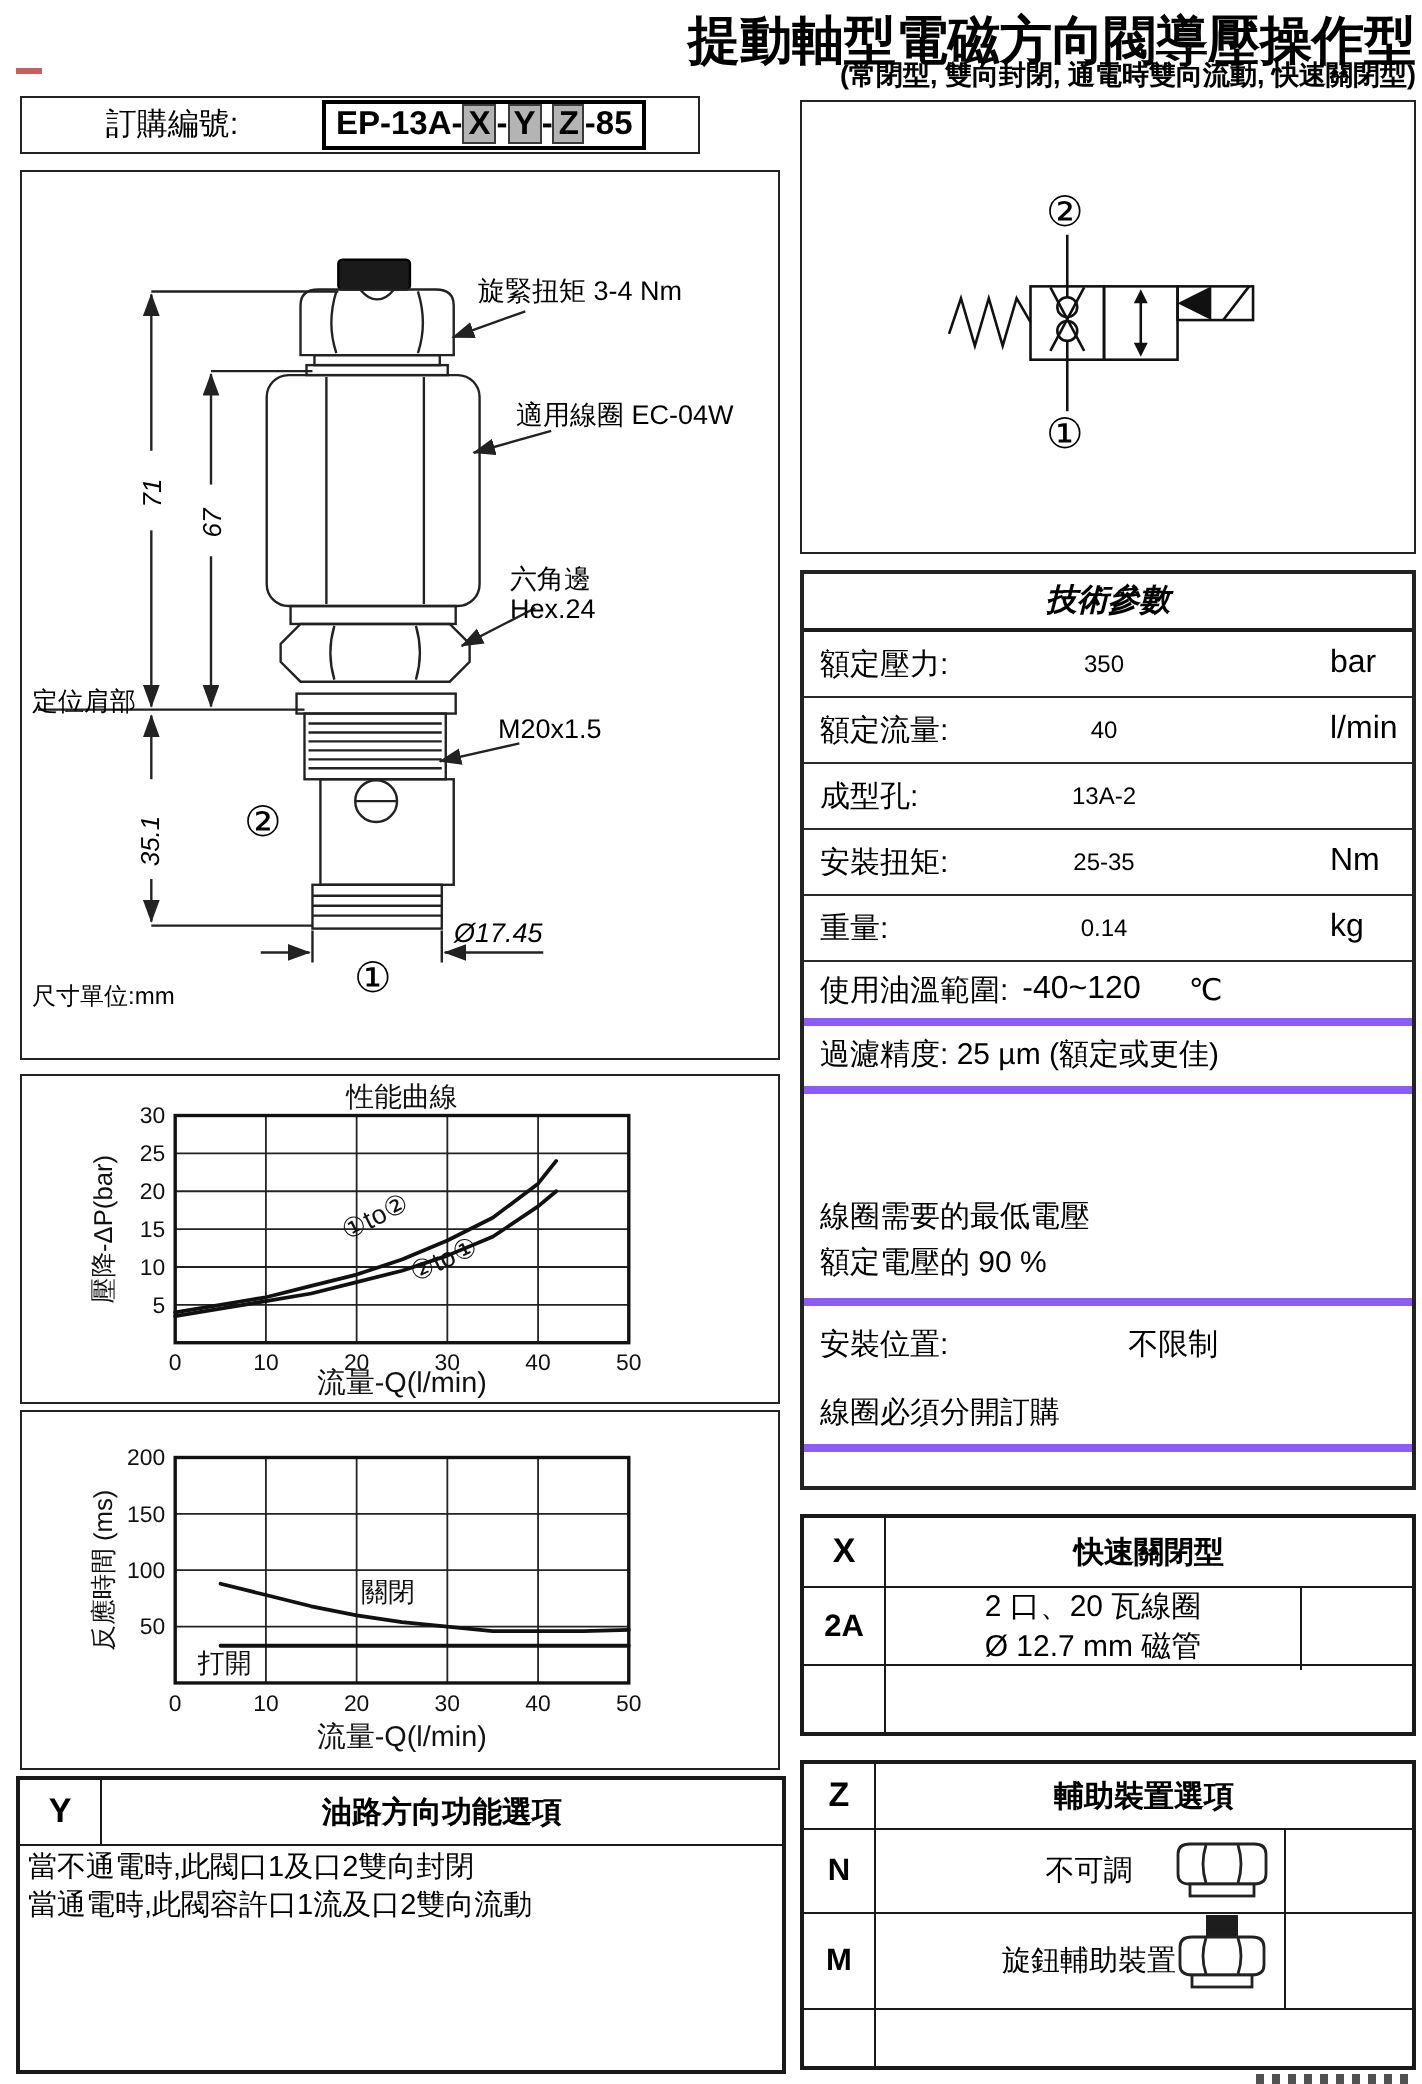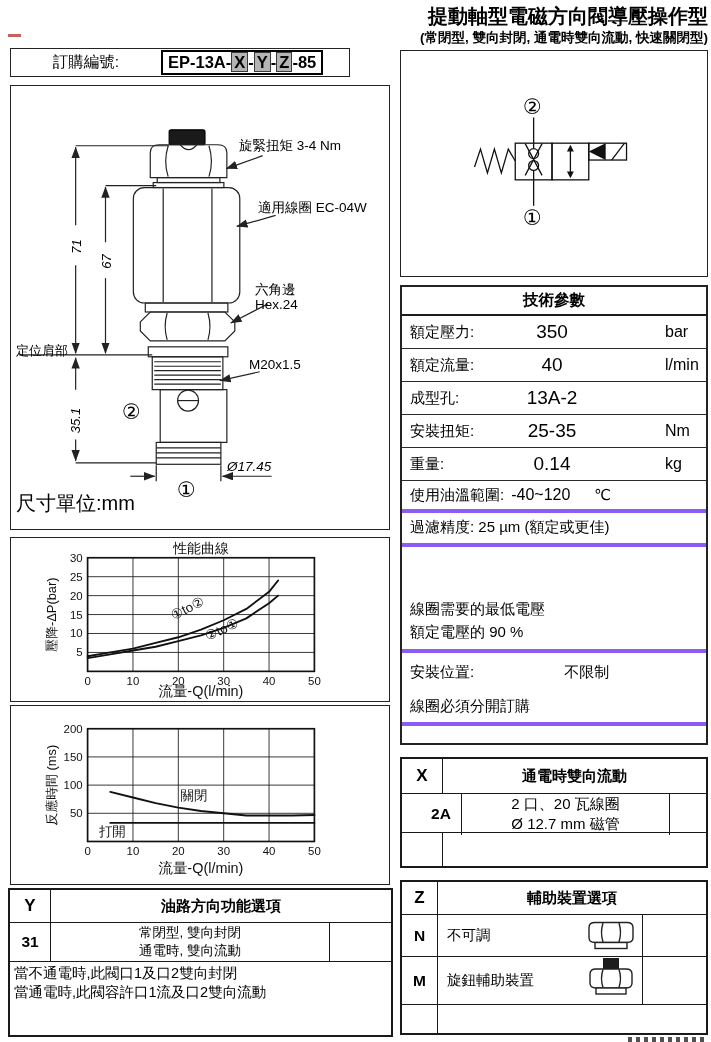--- a/index.html
+++ b/index.html
@@ -1,53 +1,53 @@
 <!DOCTYPE html>
 <html><head>
 <meta charset="utf-8">
 <style>
   html,body{margin:0;padding:0;background:#e8e8e8;}
   .page{position:relative;width:711px;height:1042px;background:#fff;
         font-family:"Liberation Sans","DejaVu Sans",sans-serif;color:#000;overflow:hidden;}
   .panel{position:absolute;border:1.6px solid #232323;background:#fff;box-sizing:border-box;}
   
-  .title-main{position:absolute;top:3px;right:3px;font-size:20px;font-weight:bold;white-space:nowrap;}
+  .title-main{position:absolute;top:3px;right:3px;font-size:26px;font-weight:bold;white-space:nowrap;}
   .title-sub{position:absolute;top:29px;right:3px;font-size:13.5px;font-weight:bold;white-space:nowrap;}
   .red-dash{position:absolute;left:8px;top:34px;width:13px;height:3px;background:#c96060;}
   
   .order-box{position:absolute;left:10px;top:48px;width:340px;height:29px;border:1.6px solid #232323;
              box-sizing:border-box;display:flex;align-items:center;}
   .order-label{flex:0 0 150px;text-align:center;font-size:15.5px;}
   .order-frame{border:2px solid #000;font-weight:bold;font-size:16.5px;padding:0 5px;line-height:21px;white-space:nowrap;}
   .code-box{background:#b4b4b4;border:1px solid #3a3a3a;padding:0 2px;}
   
   .dwg-label{position:absolute;font-size:13.5px;white-space:nowrap;}
   .rot{position:absolute;transform:rotate(-90deg);font-style:italic;font-size:13px;text-align:center;background:#fff;}
   .port-glyph{position:absolute;font-size:21px;line-height:22px;}
   
   .tech-header{height:27px;display:flex;align-items:center;justify-content:center;
-               font-weight:bold;font-size:15.5px;border-bottom:2px solid #1c1c1c;}
+               font-weight:bold;font-size:15.5px;border-bottom:2px solid #1c1c1c;font-style:italic;}
   .tech-row{display:grid;grid-template-columns:104px 92px auto;align-items:center;height:32px;
             border-bottom:1px solid #2b2b2b;font-size:15px;}
   .tech-row .lab{padding-left:8px;}
-  .tech-row .val{text-align:center;font-size:19px;}
+  .tech-row .val{text-align:center;font-size:12px;}
   .tech-row .unit{padding-left:67px;font-size:16px;}
   .tech-free{border-bottom:4px solid #8b5cf6;font-size:15px;padding:4px 8px;box-sizing:border-box;}
   .lh{line-height:1.55;}
   
   .btable{position:absolute;border:2px solid #1a1a1a;background:#fff;box-sizing:border-box;}
   .trow{display:grid;border-bottom:1.5px solid #1a1a1a;box-sizing:border-box;}
   .trow:last-child{border-bottom:none;}
   .cell{display:flex;align-items:center;justify-content:center;box-sizing:border-box;}
   .cell.bl{border-left:1.5px solid #1a1a1a;}
   .letter{font-weight:bold;font-size:17px;}
   .thead{font-weight:bold;font-size:15px;}
   .desc2{font-size:13.5px;line-height:1.35;text-align:center;}
   .note{font-size:14.5px;line-height:1.32;padding:2px 4px;}
-  .zdesc{justify-content:flex-start;padding-left:9px;font-size:14.5px;position:relative;}
+  .zdesc{justify-content:center;padding-left:9px;font-size:14.5px;position:relative;}
   .zicon{position:absolute;right:6px;top:50%;transform:translateY(-50%);}
   .footer-cut{position:absolute;left:628px;top:1037px;width:76px;height:5px;
               background:repeating-linear-gradient(90deg,#333 0 4px,transparent 4px 8px);opacity:.85;}
   svg text{font-family:"Liberation Sans","DejaVu Sans",sans-serif;fill:#111;}
 </style>
 </head>
 <body>
 
 <div class="page">
 
@@ -112,21 +112,21 @@
     <div class="dwg-label" style="left:247px;top:113px;">適用線圈 EC-04W</div>
     <div class="dwg-label" style="left:244px;top:196px;line-height:15px;">
       <div>六角邊</div>
       <div>Hex.24</div>
     </div>
     <div class="dwg-label" style="left:5px;top:256px;font-size:13px;">定位肩部</div>
     <div class="dwg-label" style="left:238px;top:271px;">M20x1.5</div>
     <div class="dwg-label" style="left:216px;top:373px;font-style:italic;">Ø17.45</div>
     <div class="port-glyph" style="left:111px;top:315px;">②</div>
     <div class="port-glyph" style="left:166px;top:393px;">①</div>
-    <div class="dwg-label" style="left:5px;top:404px;font-size:20px;">尺寸單位:mm</div>
+    <div class="dwg-label" style="left:5px;top:404px;font-size:12px;">尺寸單位:mm</div>
   </div>
 
   <div class="panel" style="left:400px;top:50px;width:308px;height:227px;">
     <svg width="100%" height="100%" viewBox="0 0 308 227" preserveAspectRatio="none">
       <g stroke="#111" stroke-width="1.3" fill="none">
         <path d="M133.5,67 V93 M133.5,130 V156"></path>
         <rect x="115" y="93" width="37" height="37"></rect>
         <rect x="152" y="93" width="37" height="37"></rect>
         <circle cx="133.5" cy="103.5" r="5"></circle>
         <circle cx="133.5" cy="115.5" r="5"></circle>
@@ -253,44 +253,34 @@
         <text x="191" y="169" text-anchor="middle" font-size="14.5">流量-Q(l/min)</text>
         <text text-anchor="middle" font-size="13" transform="translate(45,80) rotate(-90)">反應時間 (ms)</text>
       </svg>
   </div>
 
   <div class="btable" style="left:8px;top:888px;width:385px;height:149px;">
     <div class="trow" style="grid-template-columns:40px 1fr;height:33px;">
       <div class="cell letter">Y</div>
       <div class="cell bl thead">油路方向功能選項</div>
     </div>
-    <div class="trow" style="grid-template-columns:40px 279px 1fr;height:39px;">
-      <div class="cell letter" style="font-size:15.5px;">31</div>
-      <div class="cell bl">
-        <div class="desc2">
-          <div>常閉型, 雙向封閉</div>
-          <div>通電時, 雙向流動</div>
-        </div>
-      </div>
-      <div class="cell bl"></div>
-    </div>
     <div class="trow" style="grid-template-columns:1fr;height:74px;">
       <div class="note">
         <div>當不通電時,此閥口1及口2雙向封閉</div>
         <div>當通電時,此閥容許口1流及口2雙向流動</div>
       </div>
     </div>
   </div>
 
   <div class="btable" style="left:400px;top:757px;width:308px;height:111px;">
     <div class="trow" style="grid-template-columns:40px 1fr;height:35px;">
       <div class="cell letter">X</div>
-      <div class="cell bl thead">通電時雙向流動</div>
-    </div>
-    <div class="trow" style="grid-template-columns:40px 208px 1fr;height:39px;padding-left:19px;">
+      <div class="cell bl thead">快速關閉型</div>
+    </div>
+    <div class="trow" style="grid-template-columns:40px 208px 1fr;height:39px;">
       <div class="cell letter" style="font-size:15.5px;">2A</div>
       <div class="cell bl">
         <div class="desc2" style="font-size:15px;">
           <div>2 口、20 瓦線圈</div>
           <div>Ø 12.7 mm 磁管</div>
         </div>
       </div>
       <div class="cell bl"></div>
     </div>
     <div class="trow" style="grid-template-columns:40px 1fr;height:33px;">

